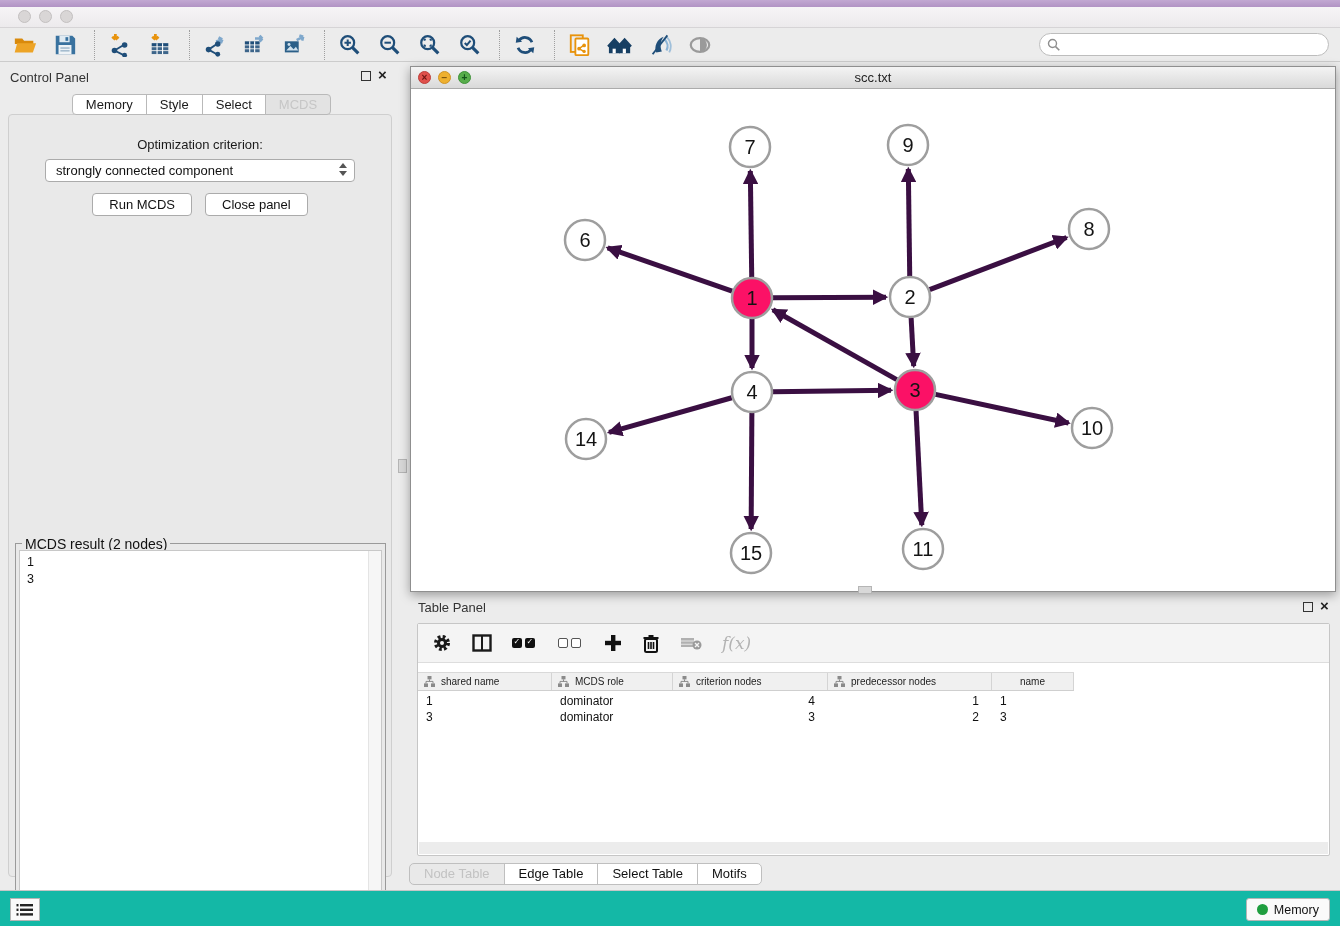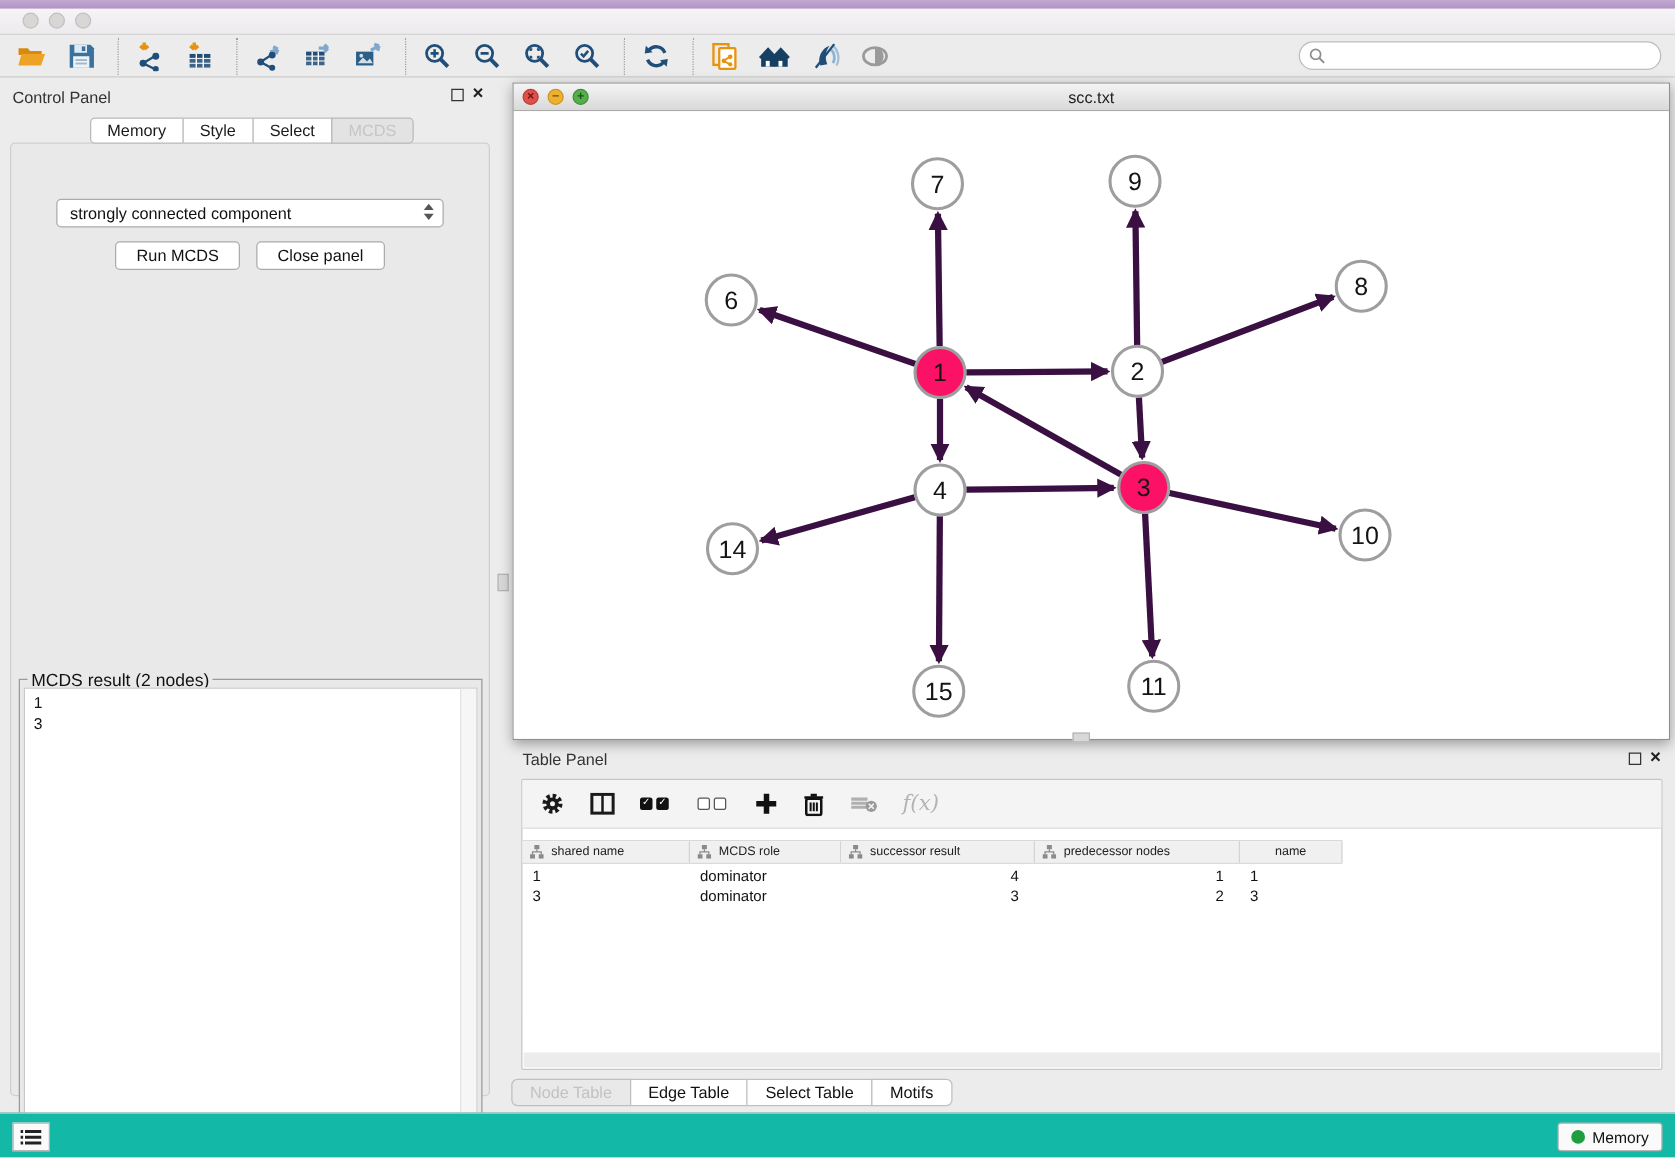--- a/index.html
+++ b/index.html
@@ -312,20 +312,21 @@
     <span class="panel-float"></span>
     <span class="panel-close">×</span>
   </div>
   <div class="ctabs" id="control-tabs">
       <div class="ctab">Memory</div>
       <div class="ctab">Style</div>
       <div class="ctab">Select</div>
       <div class="ctab active">MCDS</div>
     </div>
   <div class="cp-body">
+    <div class="opt-label">Optimization criterion:</div>
     <div class="criterion">
       <span>strongly connected component</span>
       <span class="spin">
           <span class="up"></span>
           <span class="down"></span>
         </span>
     </div>
     <div class="cp-buttons">
       <button class="pushbtn">Run MCDS</button>
       <button class="pushbtn">Close panel</button>
@@ -487,21 +488,21 @@
         </div>
         <div class="th" style="width: 155px;">
           <svg width="11" height="11" viewBox="0 0 11 11">
             <g fill="#8a8a8a">
               <rect x="3.5" y="0" width="4" height="3.4"></rect>
               <rect x="0" y="7.4" width="4" height="3.6"></rect>
               <rect x="7" y="7.4" width="4" height="3.6"></rect>
             </g>
             <path d="M5.5 3.4 v2 M2 7.4 v-2 h7 v2" stroke="#8a8a8a" stroke-width="1" fill="none"></path>
           </svg>
-          <span>successor result</span>
+          <span>criterion nodes</span>
         </div>
         <div class="th" style="width: 164px;">
           <svg width="11" height="11" viewBox="0 0 11 11">
             <g fill="#8a8a8a">
               <rect x="3.5" y="0" width="4" height="3.4"></rect>
               <rect x="0" y="7.4" width="4" height="3.6"></rect>
               <rect x="7" y="7.4" width="4" height="3.6"></rect>
             </g>
             <path d="M5.5 3.4 v2 M2 7.4 v-2 h7 v2" stroke="#8a8a8a" stroke-width="1" fill="none"></path>
           </svg>

